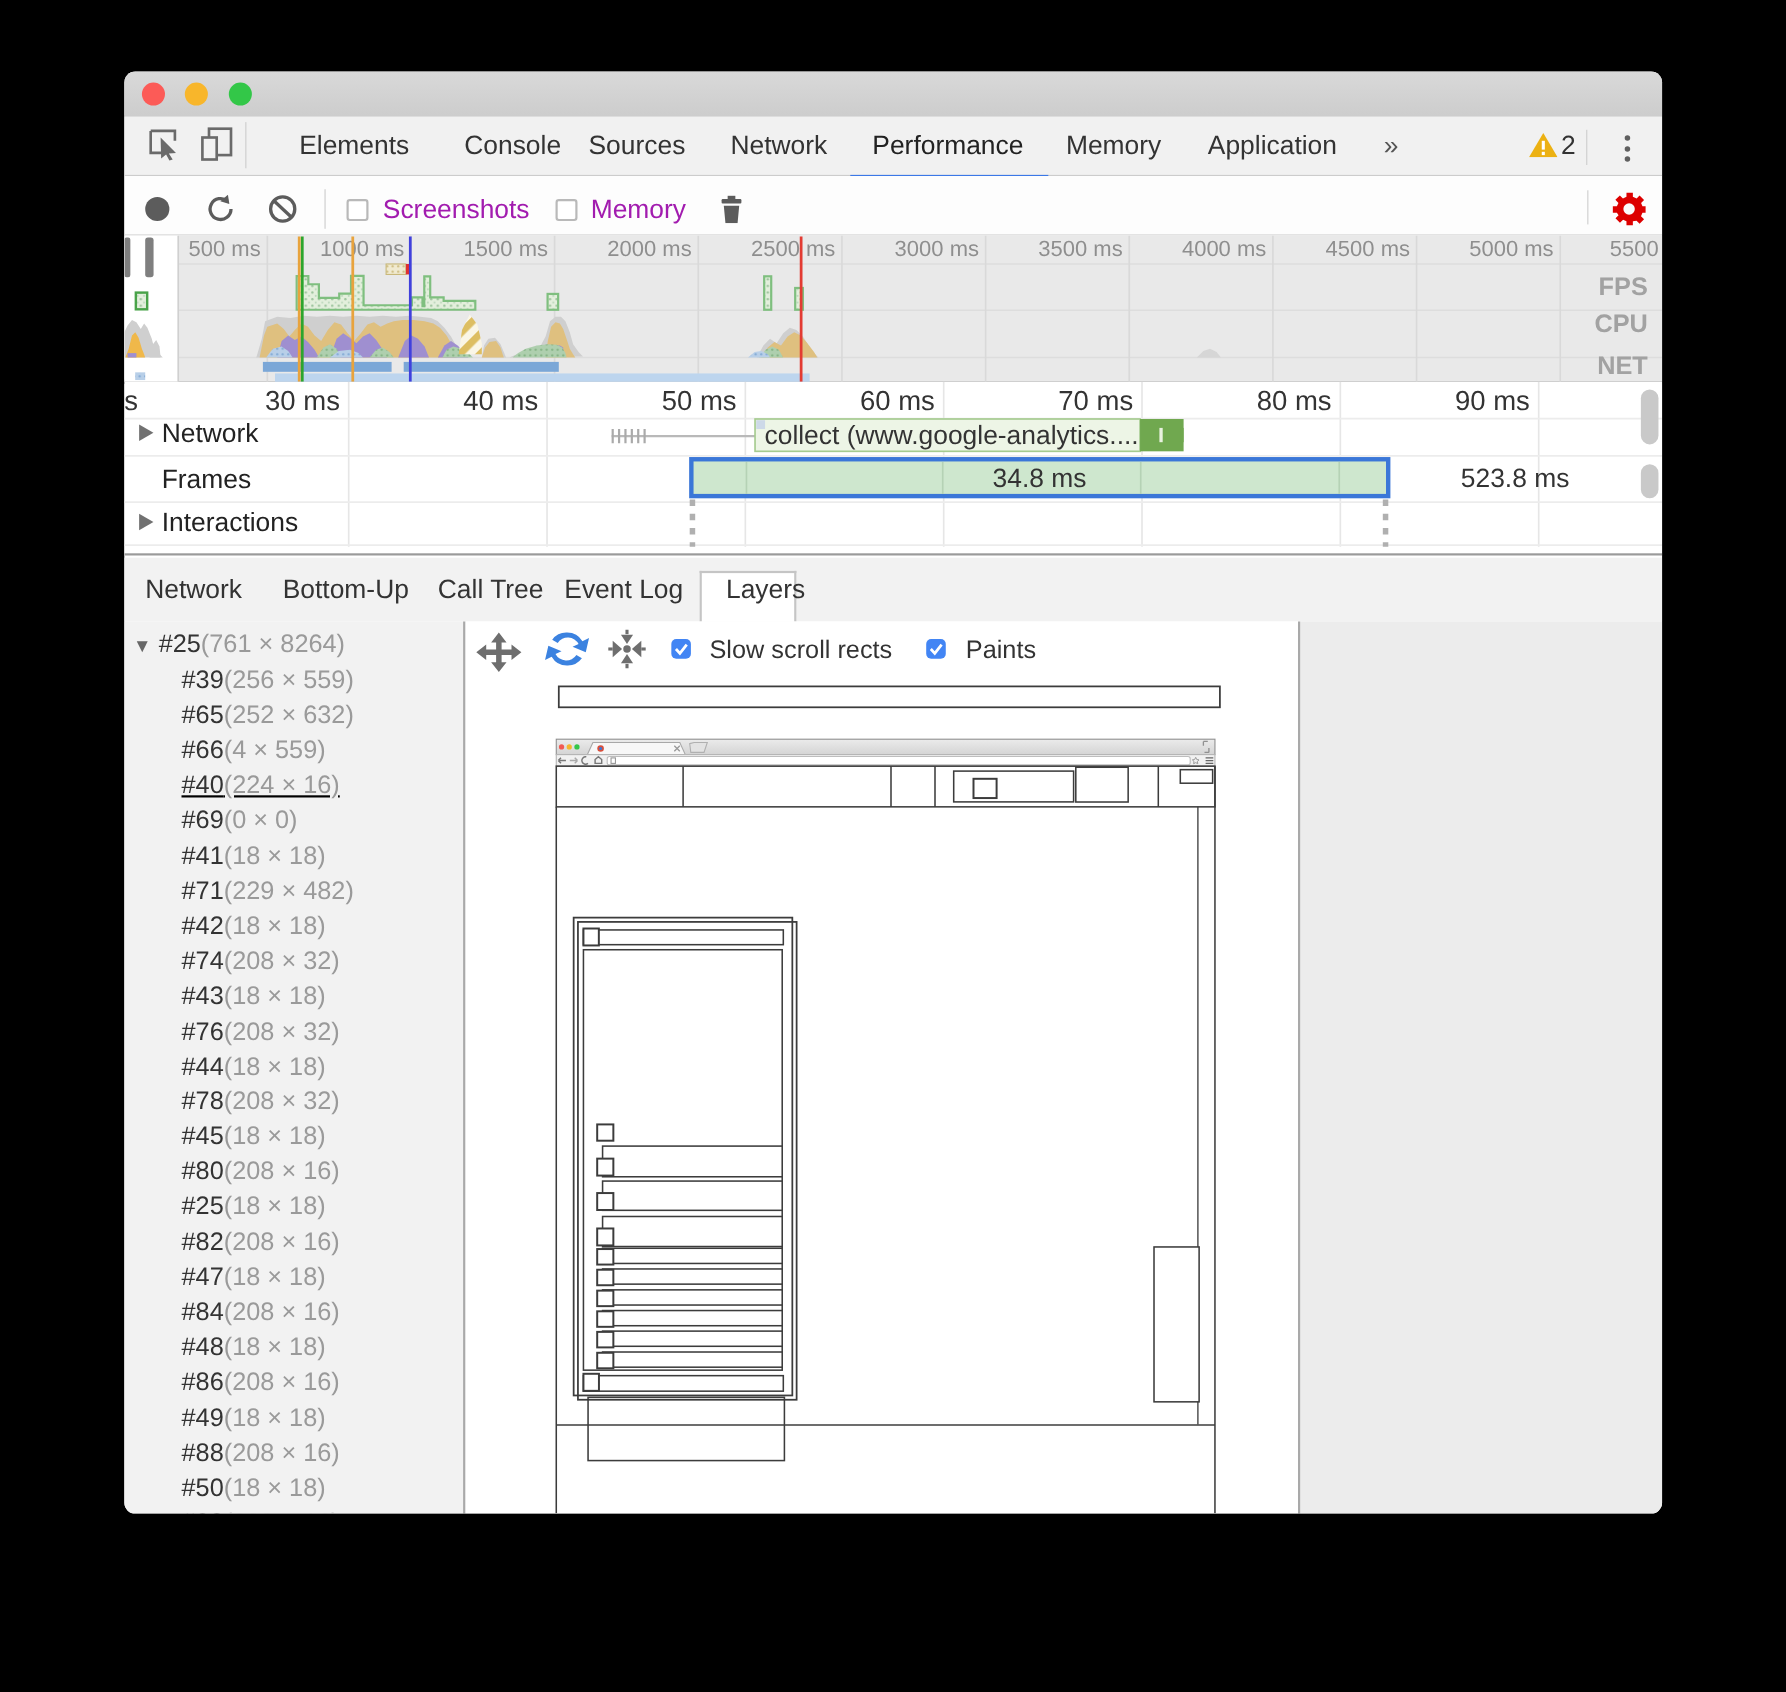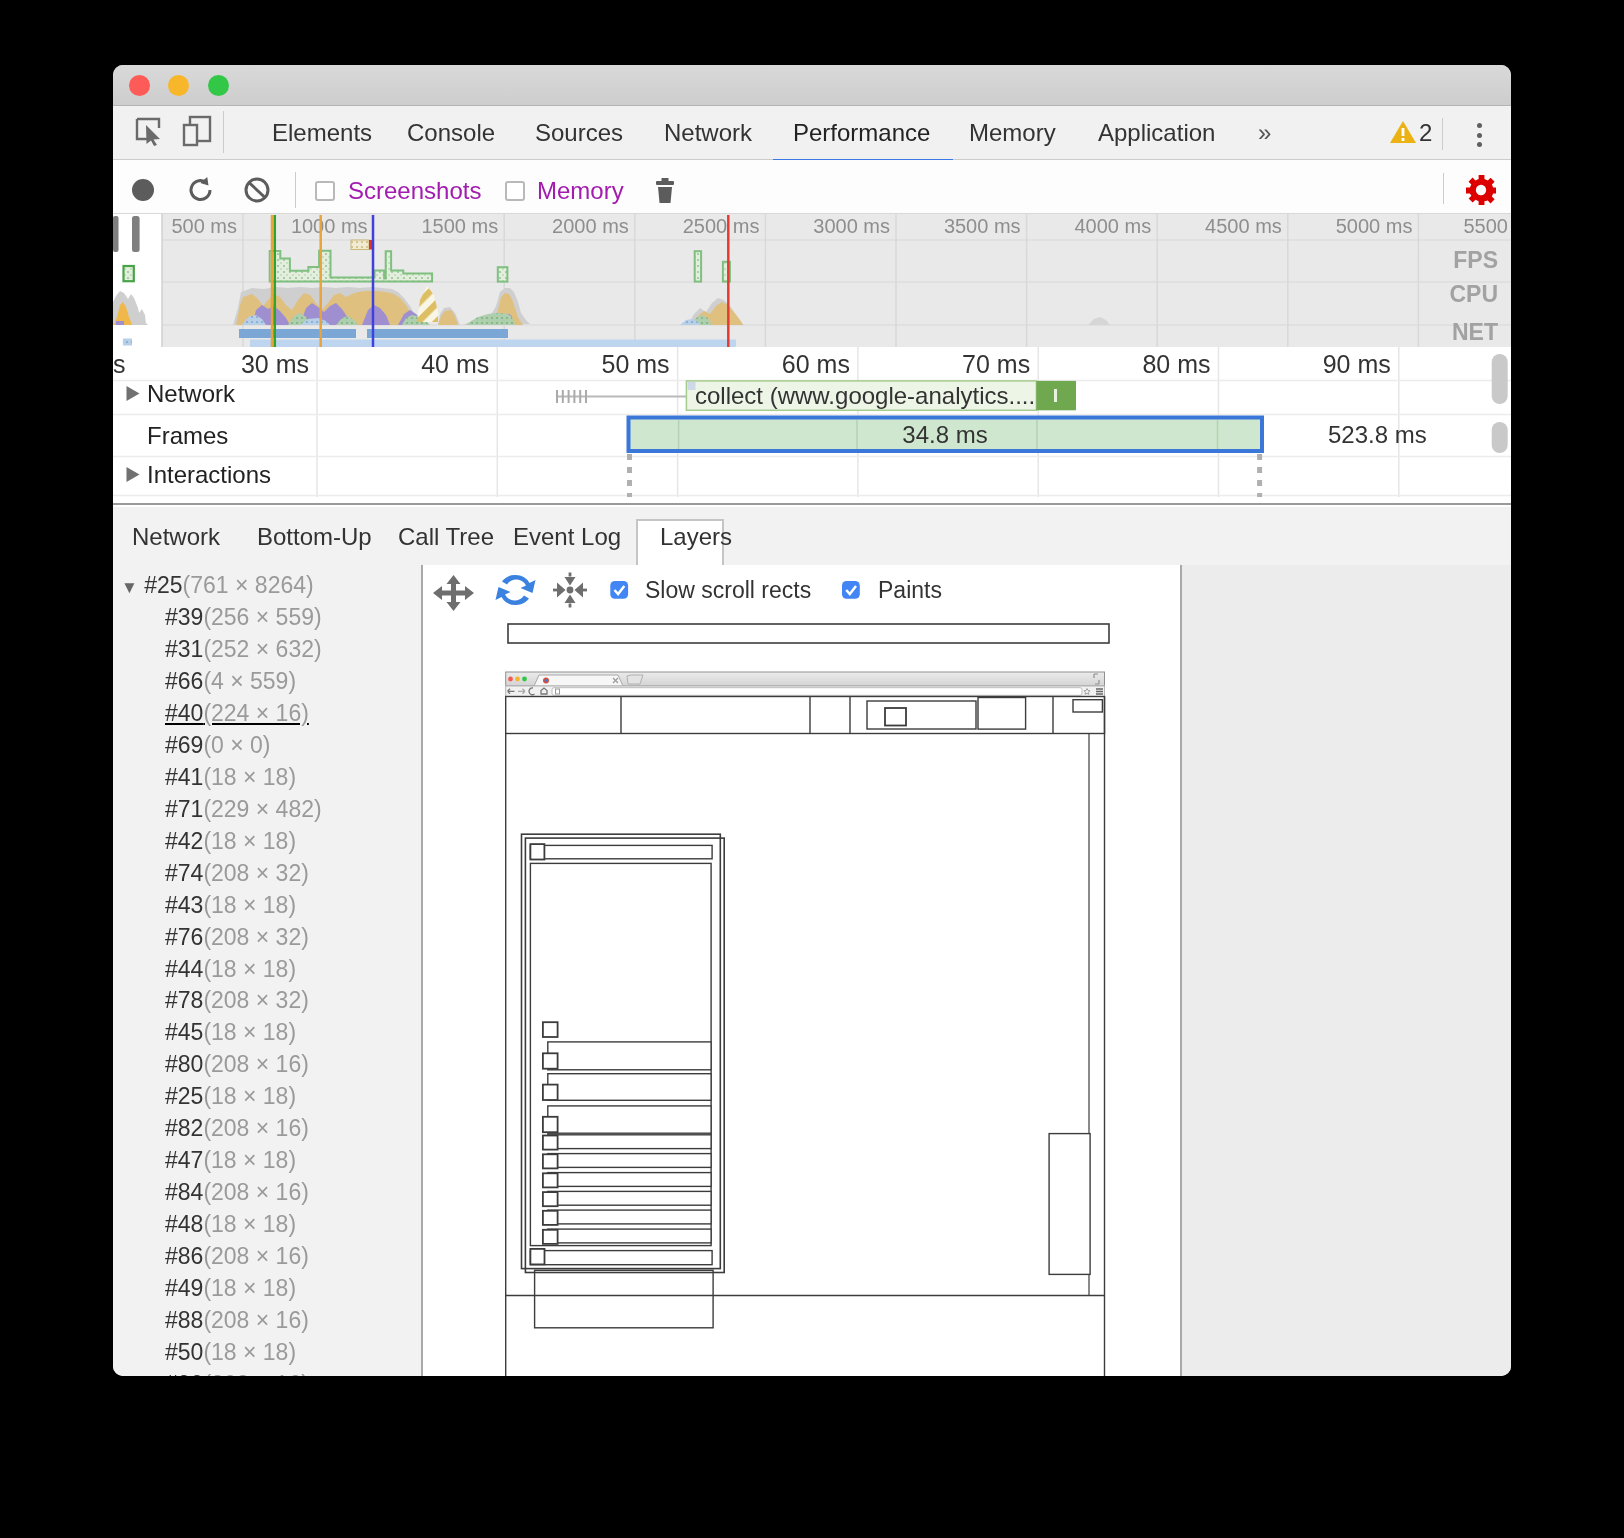--- a/index.html
+++ b/index.html
@@ -58,21 +58,21 @@
     </svg>
   </div>
   <div class="abs" style="left:69px; top:50px;">
     <svg width="30" height="32" viewBox="0 0 30 32">
       <rect x="8" y="2" width="20" height="24" fill="none" stroke="#6a6a6a" stroke-width="2.4"></rect>
       <rect x="2" y="10" width="13" height="20" fill="#f2f2f2" stroke="#6a6a6a" stroke-width="2.4"></rect>
     </svg>
   </div>
   <div class="abs vsep" style="left:110px; top:46px; height:42px;"></div>
   <div class="abs tab" style="left:159px;">Elements</div>
-  <div class="abs tab" style="left:294px;text-align:right;">Console</div>
+  <div class="abs tab" style="left:309px;text-align:right;">Console</div>
   <div class="abs tab" style="left:422px;">Sources</div>
   <div class="abs tab" style="left:551px;">Network</div>
   <div class="abs tab" style="left:680px; color:#222;">Performance</div>
   <div class="abs" style="left:660px; top:93.5px; width:180px; height:4.5px; background:#3b78e7;"></div>
   <div class="abs tab" style="left:856px;">Memory</div>
   <div class="abs tab" style="left:985px;">Application</div>
   <div class="abs tab" style="left:1145px; color:#555;">»</div>
   <div class="abs" style="left:1277px; top:56px;">
     <svg width="26" height="22" viewBox="0 0 26 22">
       <path d="M13 0 L26 22 L0 22 Z" fill="#ecb112"></path>
@@ -285,21 +285,21 @@
     border:2px solid #c5c5c5; border-bottom:none;"></div>
   <div class="abs btab" style="left:547px;">Layers</div>
 
   <div id="sidebar" class="abs"></div>
   <div id="canvas" class="abs"></div>
   <div id="rpanel" class="abs"></div>
   <div class="abs sdiv" style="left:308px;"></div>
   <div class="abs sdiv" style="left:1067px;"></div>
 <div class="abs trow" style="left:8px; top:507px;"><span style="color:#676767;font-size:17px;">▼</span>&nbsp;<b>#25</b><span>(761 × 8264)</span></div>
 <div class="abs trow" style="left:52px; top:539px;"><b>#39</b><span>(256 × 559)</span></div>
-<div class="abs trow" style="left:52px; top:571px;"><b>#31</b><span>(252 × 632)</span></div>
+<div class="abs trow" style="left:52px; top:571px;"><b>#65</b><span>(252 × 632)</span></div>
 <div class="abs trow" style="left:52px; top:603px;"><b>#66</b><span>(4 × 559)</span></div>
 <div class="abs trow" style="left:52px; top:635px;text-decoration:underline;"><b>#40</b><span>(224 × 16)</span></div>
 <div class="abs trow" style="left:52px; top:667px;"><b>#69</b><span>(0 × 0)</span></div>
 <div class="abs trow" style="left:52px; top:699px;"><b>#41</b><span>(18 × 18)</span></div>
 <div class="abs trow" style="left:52px; top:731px;"><b>#71</b><span>(229 × 482)</span></div>
 <div class="abs trow" style="left:52px; top:763px;"><b>#42</b><span>(18 × 18)</span></div>
 <div class="abs trow" style="left:52px; top:795px;"><b>#74</b><span>(208 × 32)</span></div>
 <div class="abs trow" style="left:52px; top:827px;"><b>#43</b><span>(18 × 18)</span></div>
 <div class="abs trow" style="left:52px; top:859px;"><b>#76</b><span>(208 × 32)</span></div>
 <div class="abs trow" style="left:52px; top:891px;"><b>#44</b><span>(18 × 18)</span></div>

